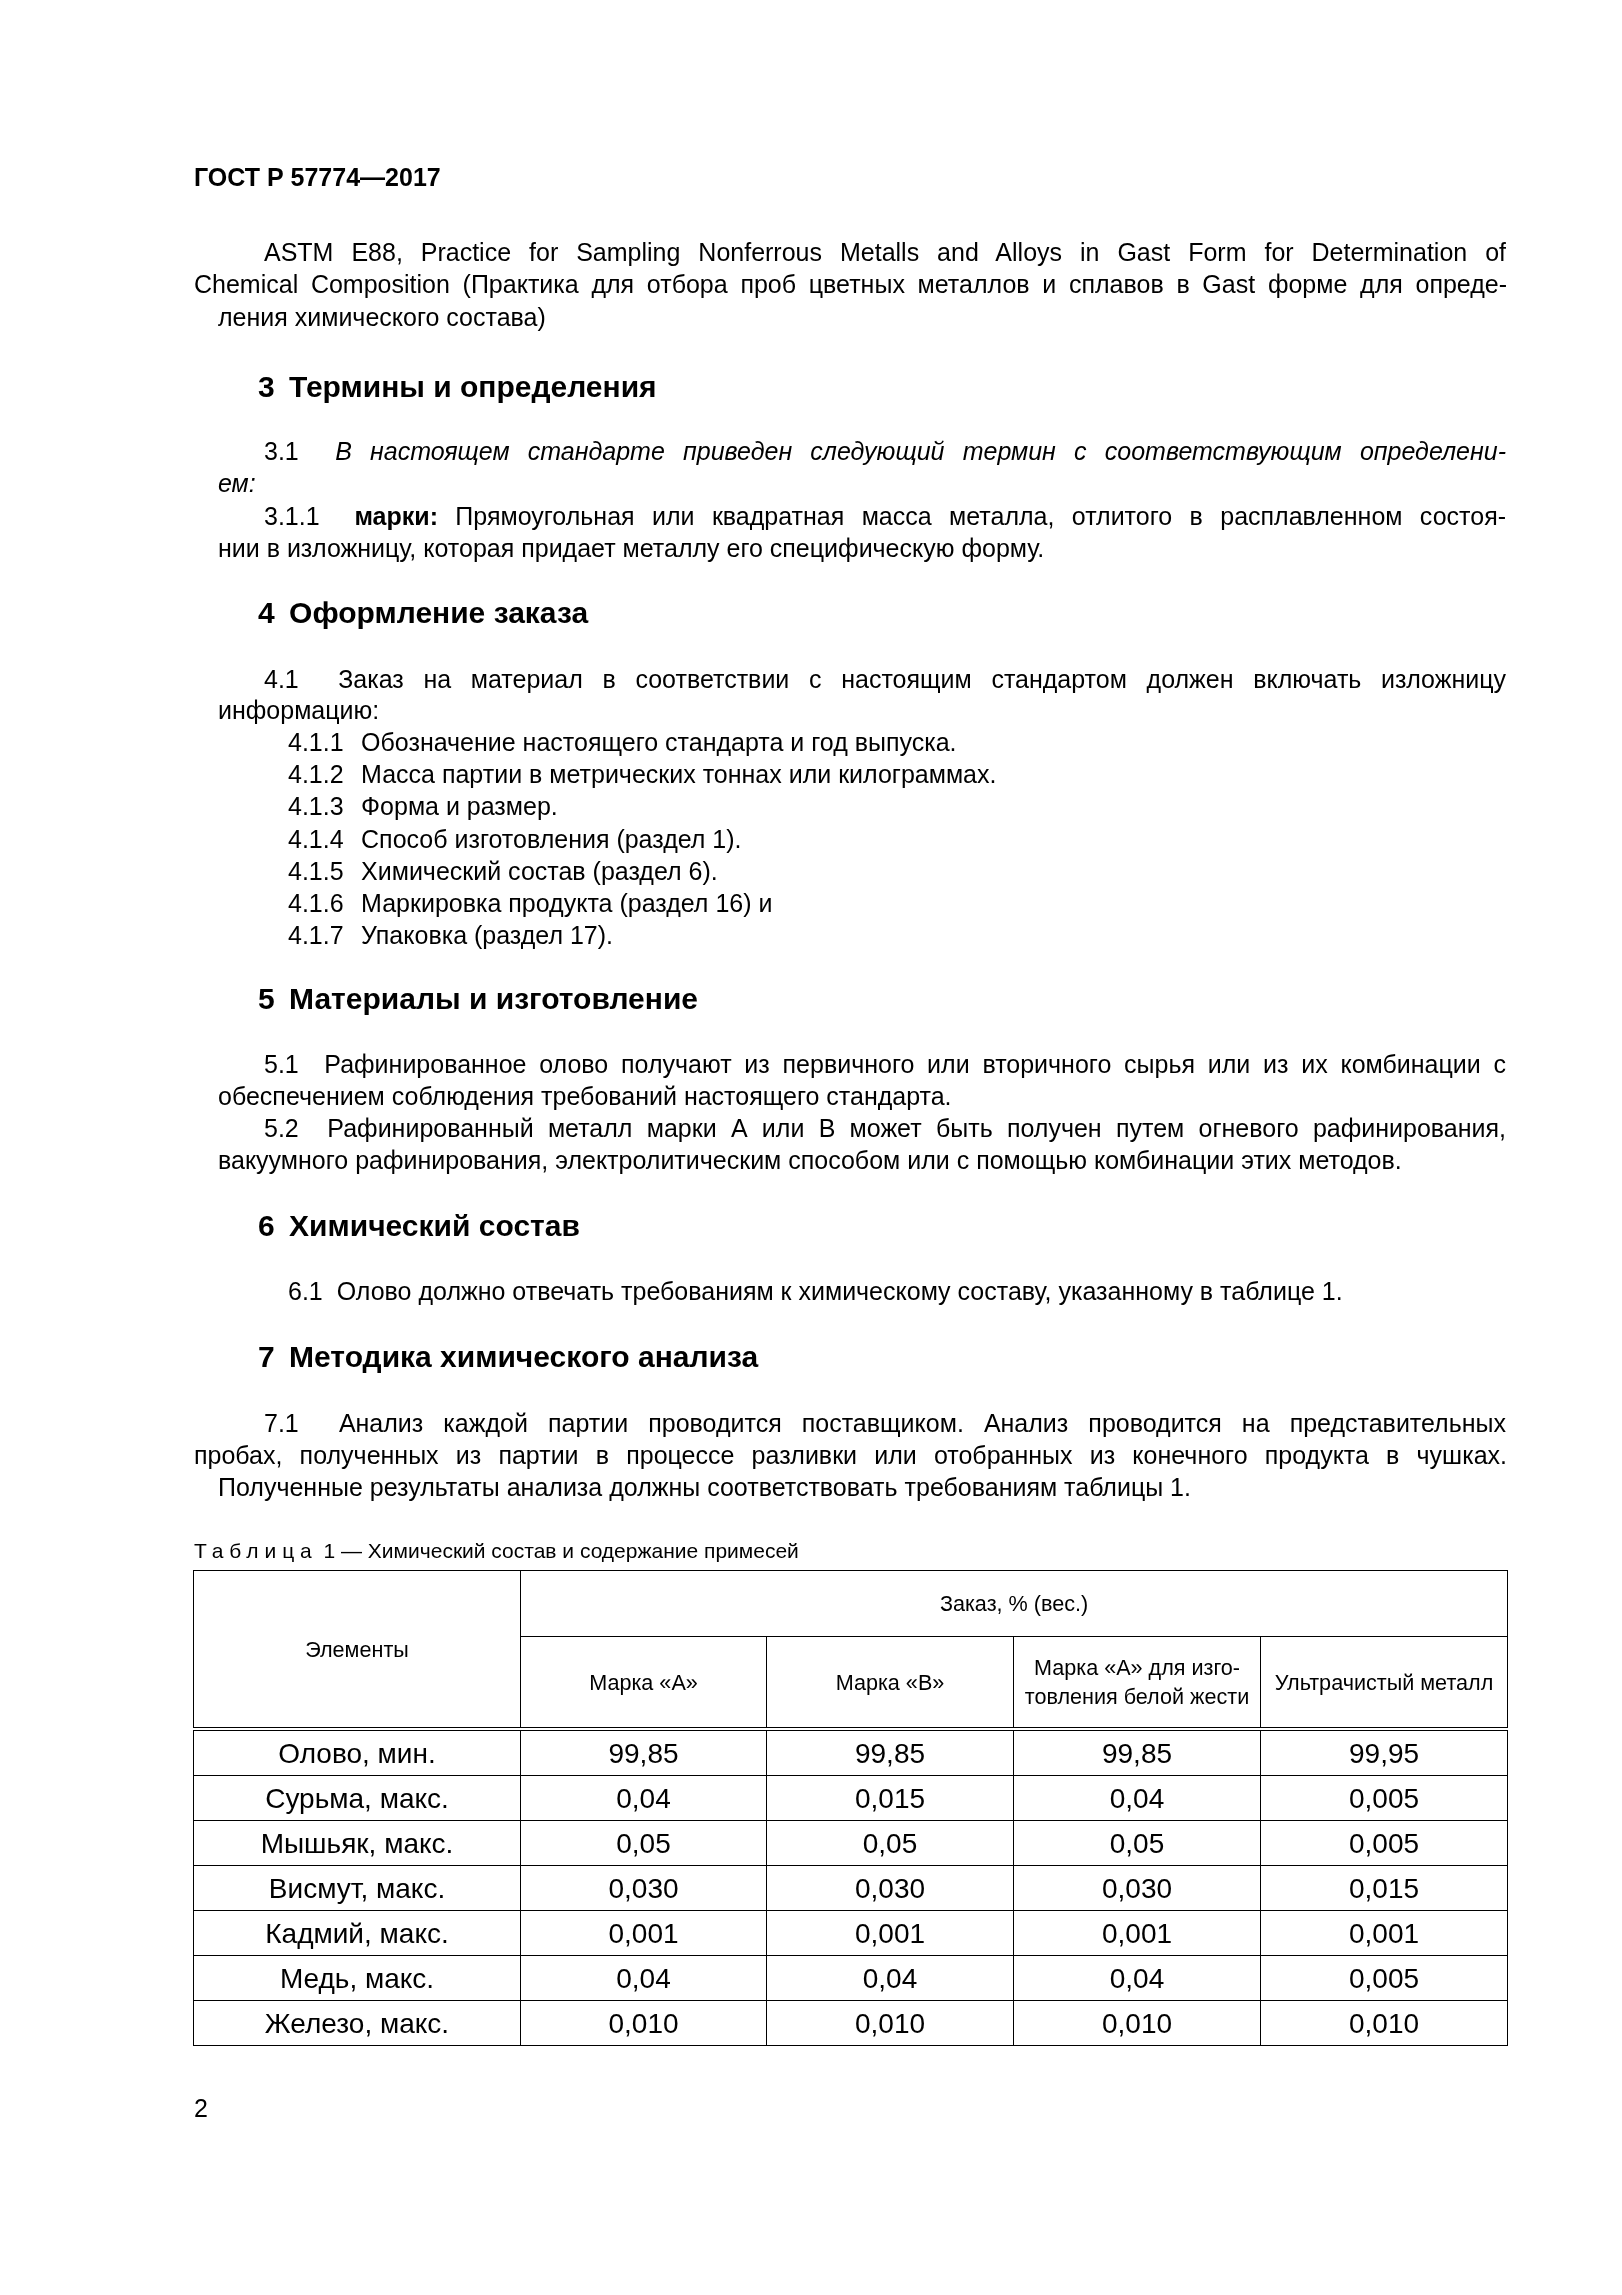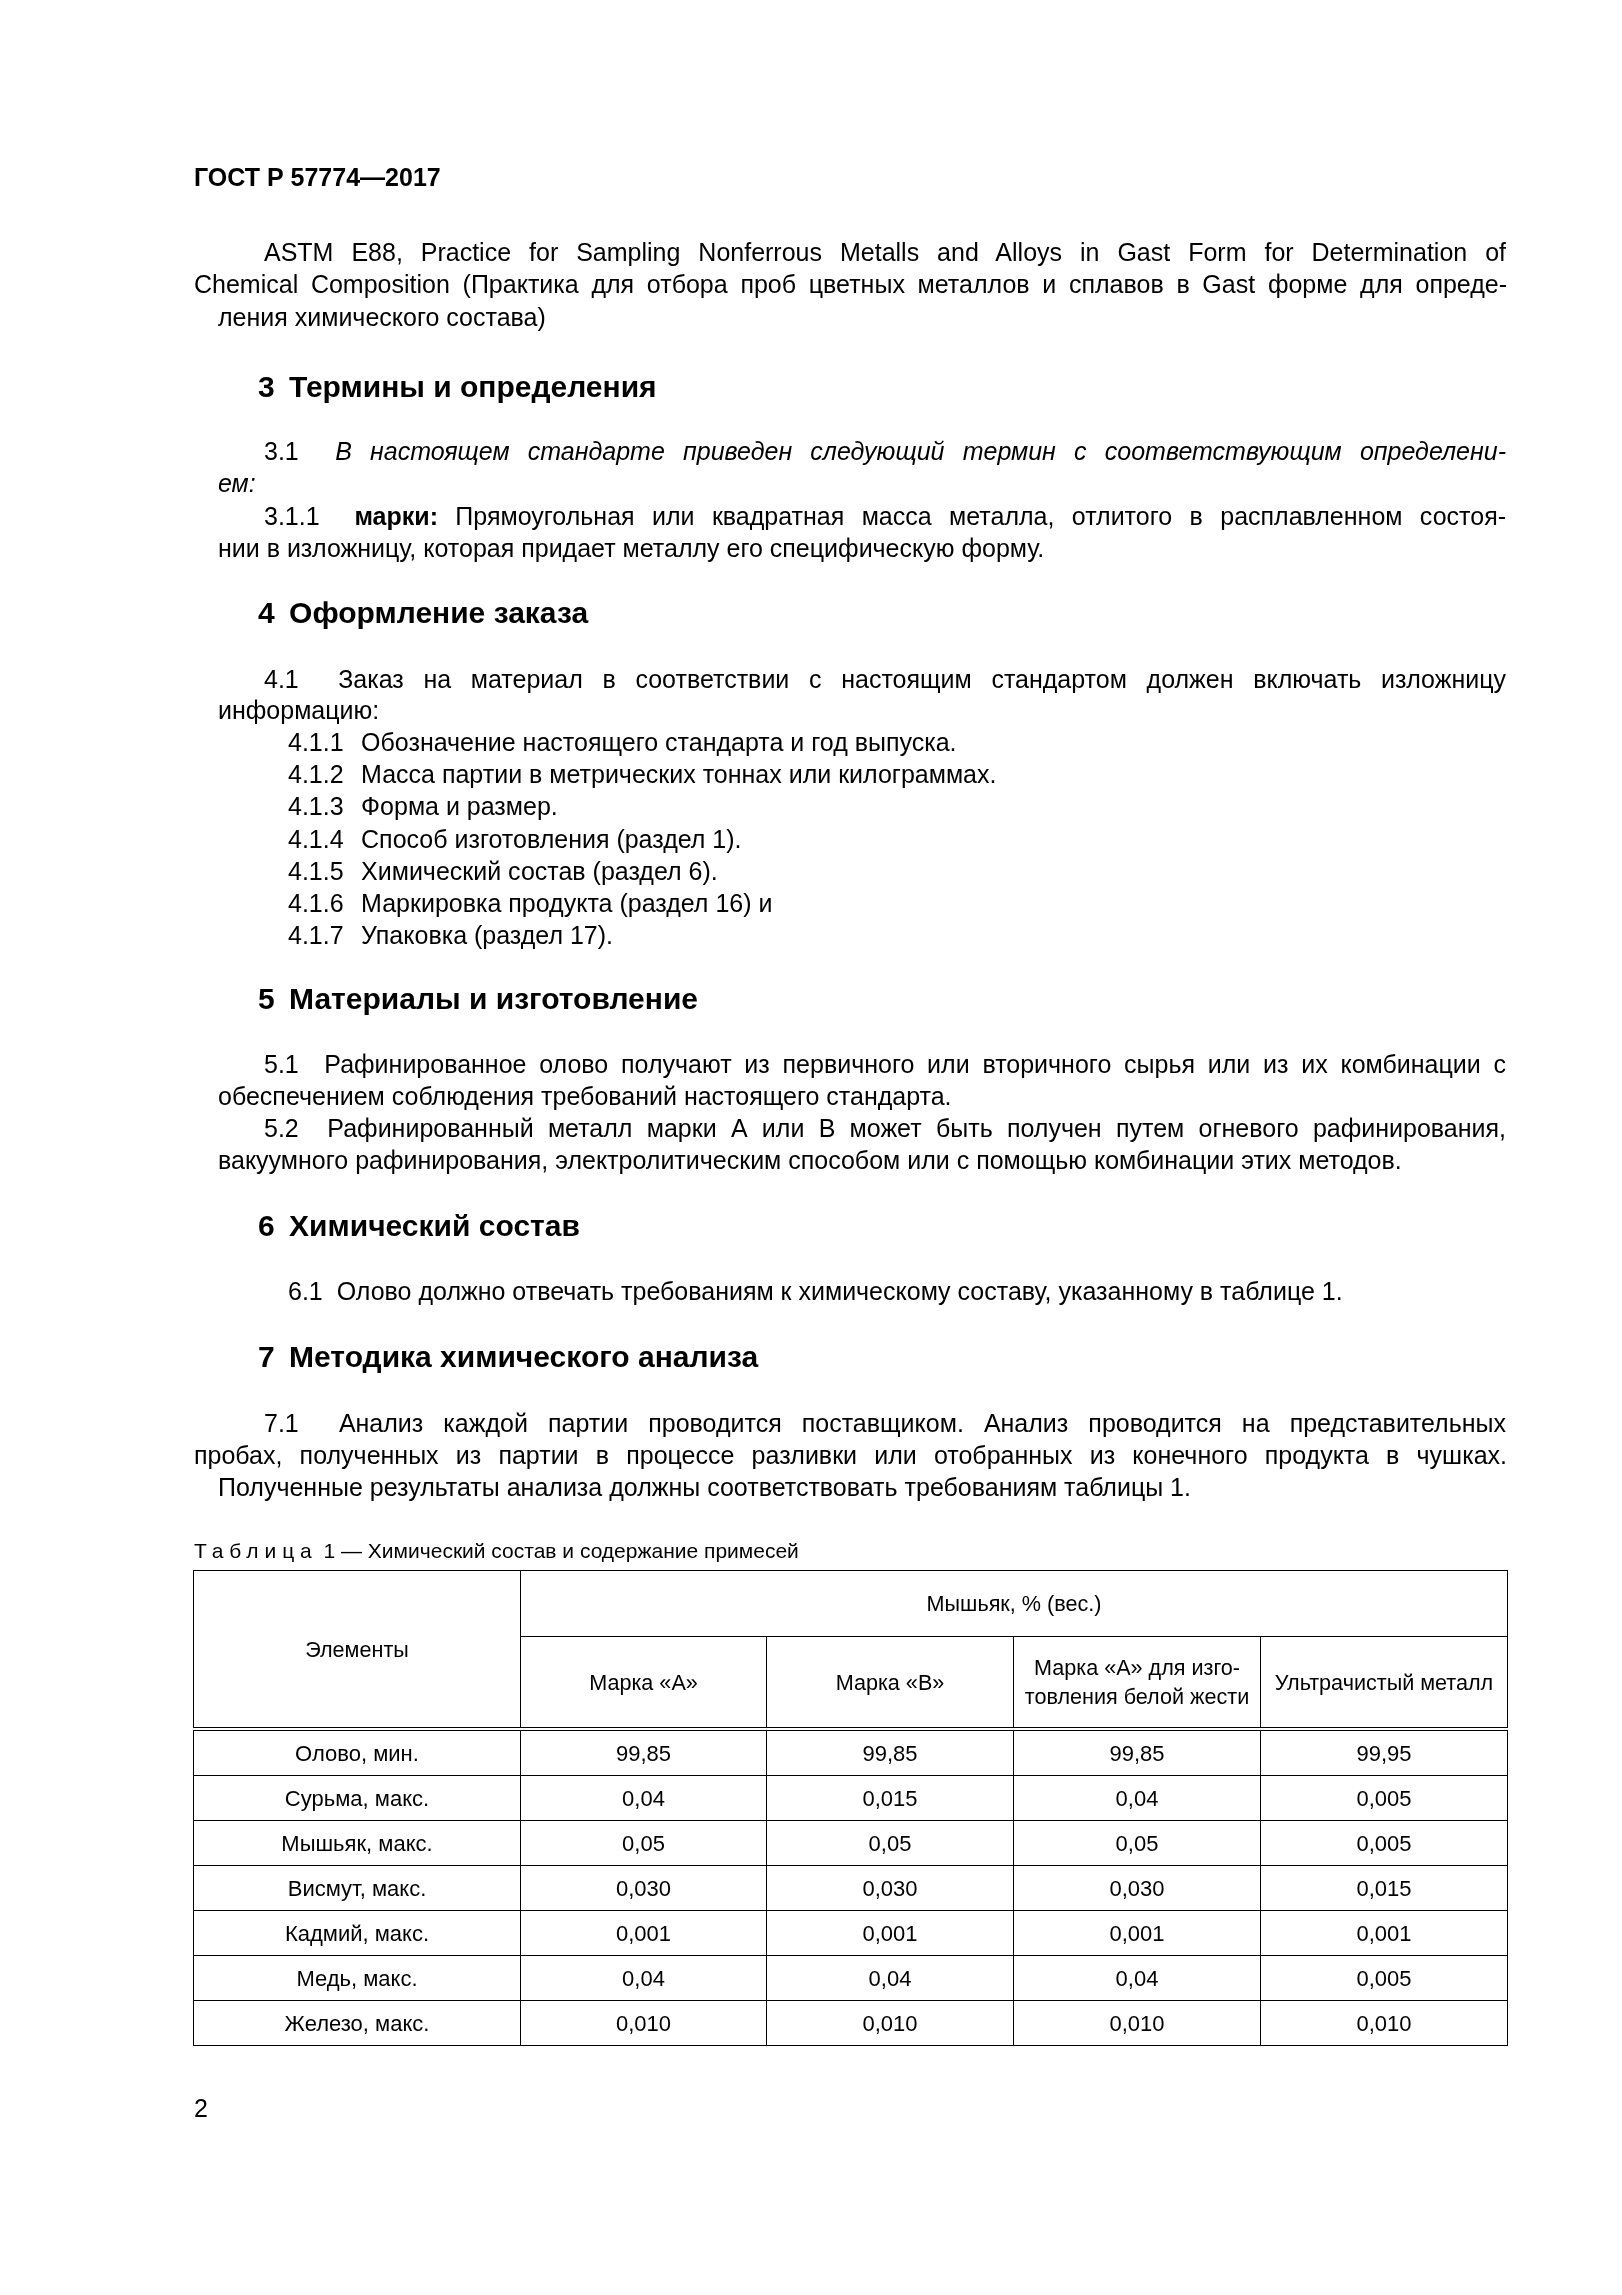--- a/index.html
+++ b/index.html
@@ -19,21 +19,21 @@
   .num-label { display: inline-block; margin-right: 10.5px; }
   .caption { position: absolute; left: 194px; top: 1536px; font-size: 21px; line-height: 29px; white-space: nowrap; }
   .caption .sp { letter-spacing: 5.9px; }
   table.t { position: absolute; left: 193px; top: 1570px; width: 1314px; border-collapse: collapse;
             font-size: 21.6px; table-layout: fixed; }
   table.t td, table.t th { border: 1.3px solid #000; text-align: center; vertical-align: middle; font-weight: normal;
             padding: 0 3.9px; line-height: 29px; }
   table.t th.thin, table.t td.thin { border-left-width: 0.7px; border-right-width: 0.7px; }
   table.t thead tr.r1 th { height: 65px; }
   table.t thead tr.r2 th { height: 90px; }
-  table.t tbody tr td { height: 44px; font-size: 22px; }
+  table.t tbody tr td { height: 44px; font-size: 28px; }
   table.t tbody tr.first td { border-top: 4.6px double #000; }
   .page-num { position: absolute; left: 194px; top: 2093px; font-size: 25px; line-height: 31px; }
 </style>
 </head>
 <body>
 
 <div class="abs doc-id">ГОСТ Р 57774—2017</div>
 
 <div>
   <div class="jline ind" style="top:236px;">ASTM E88,  Practice for Sampling Nonferrous Metalls and Alloys in Gast Form for Determination of</div>
@@ -105,21 +105,21 @@
   <colgroup>
     <col style="width:327px">
     <col style="width:246px">
     <col style="width:247px">
     <col style="width:247px">
     <col style="width:247px">
   </colgroup>
   <thead>
     <tr class="r1">
       <th rowspan="2">Элементы</th>
-      <th colspan="4">Мышьяк, % (вес.)</th>
+      <th colspan="4">Заказ, % (вес.)</th>
     </tr>
     <tr class="r2">
       <th class="thin">Марка «А»</th>
       <th class="thin">Марка «В»</th>
       <th class="thin">
         <span>Марка «А» для изго-</span><br>
         <span>товления белой жести</span>
       </th>
       <th class="thin">Ультрачистый металл</th>
     </tr>

